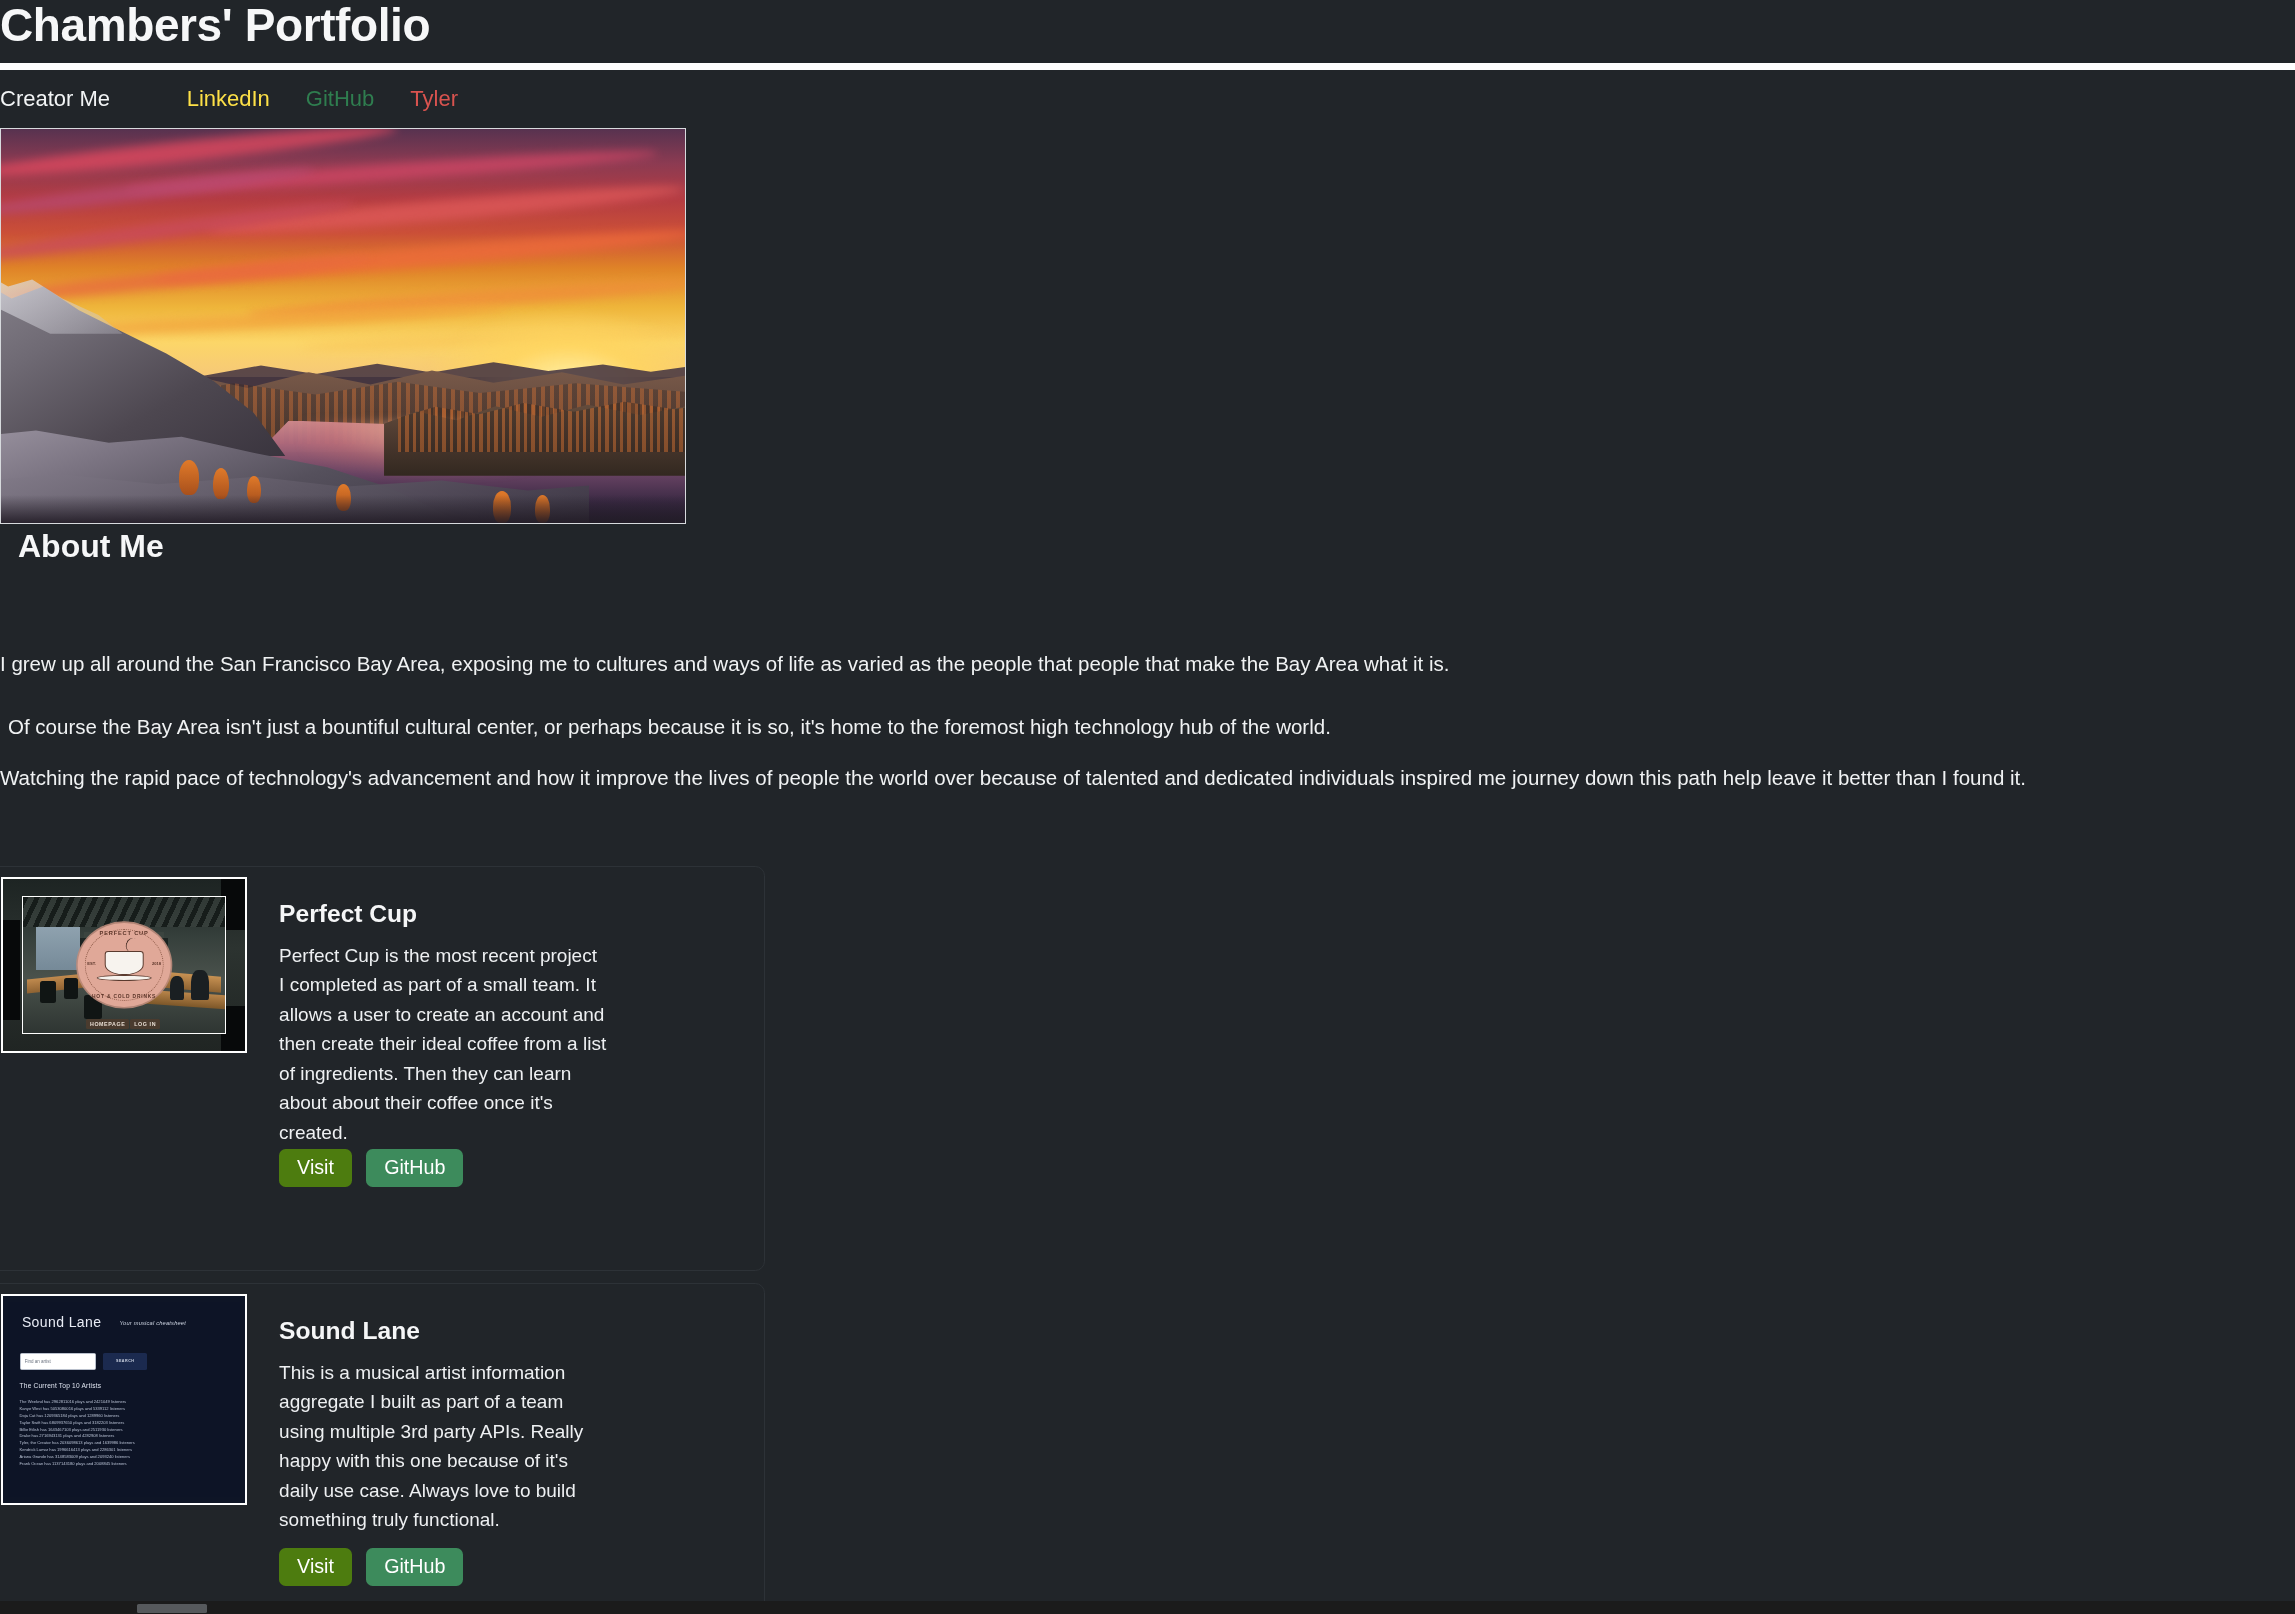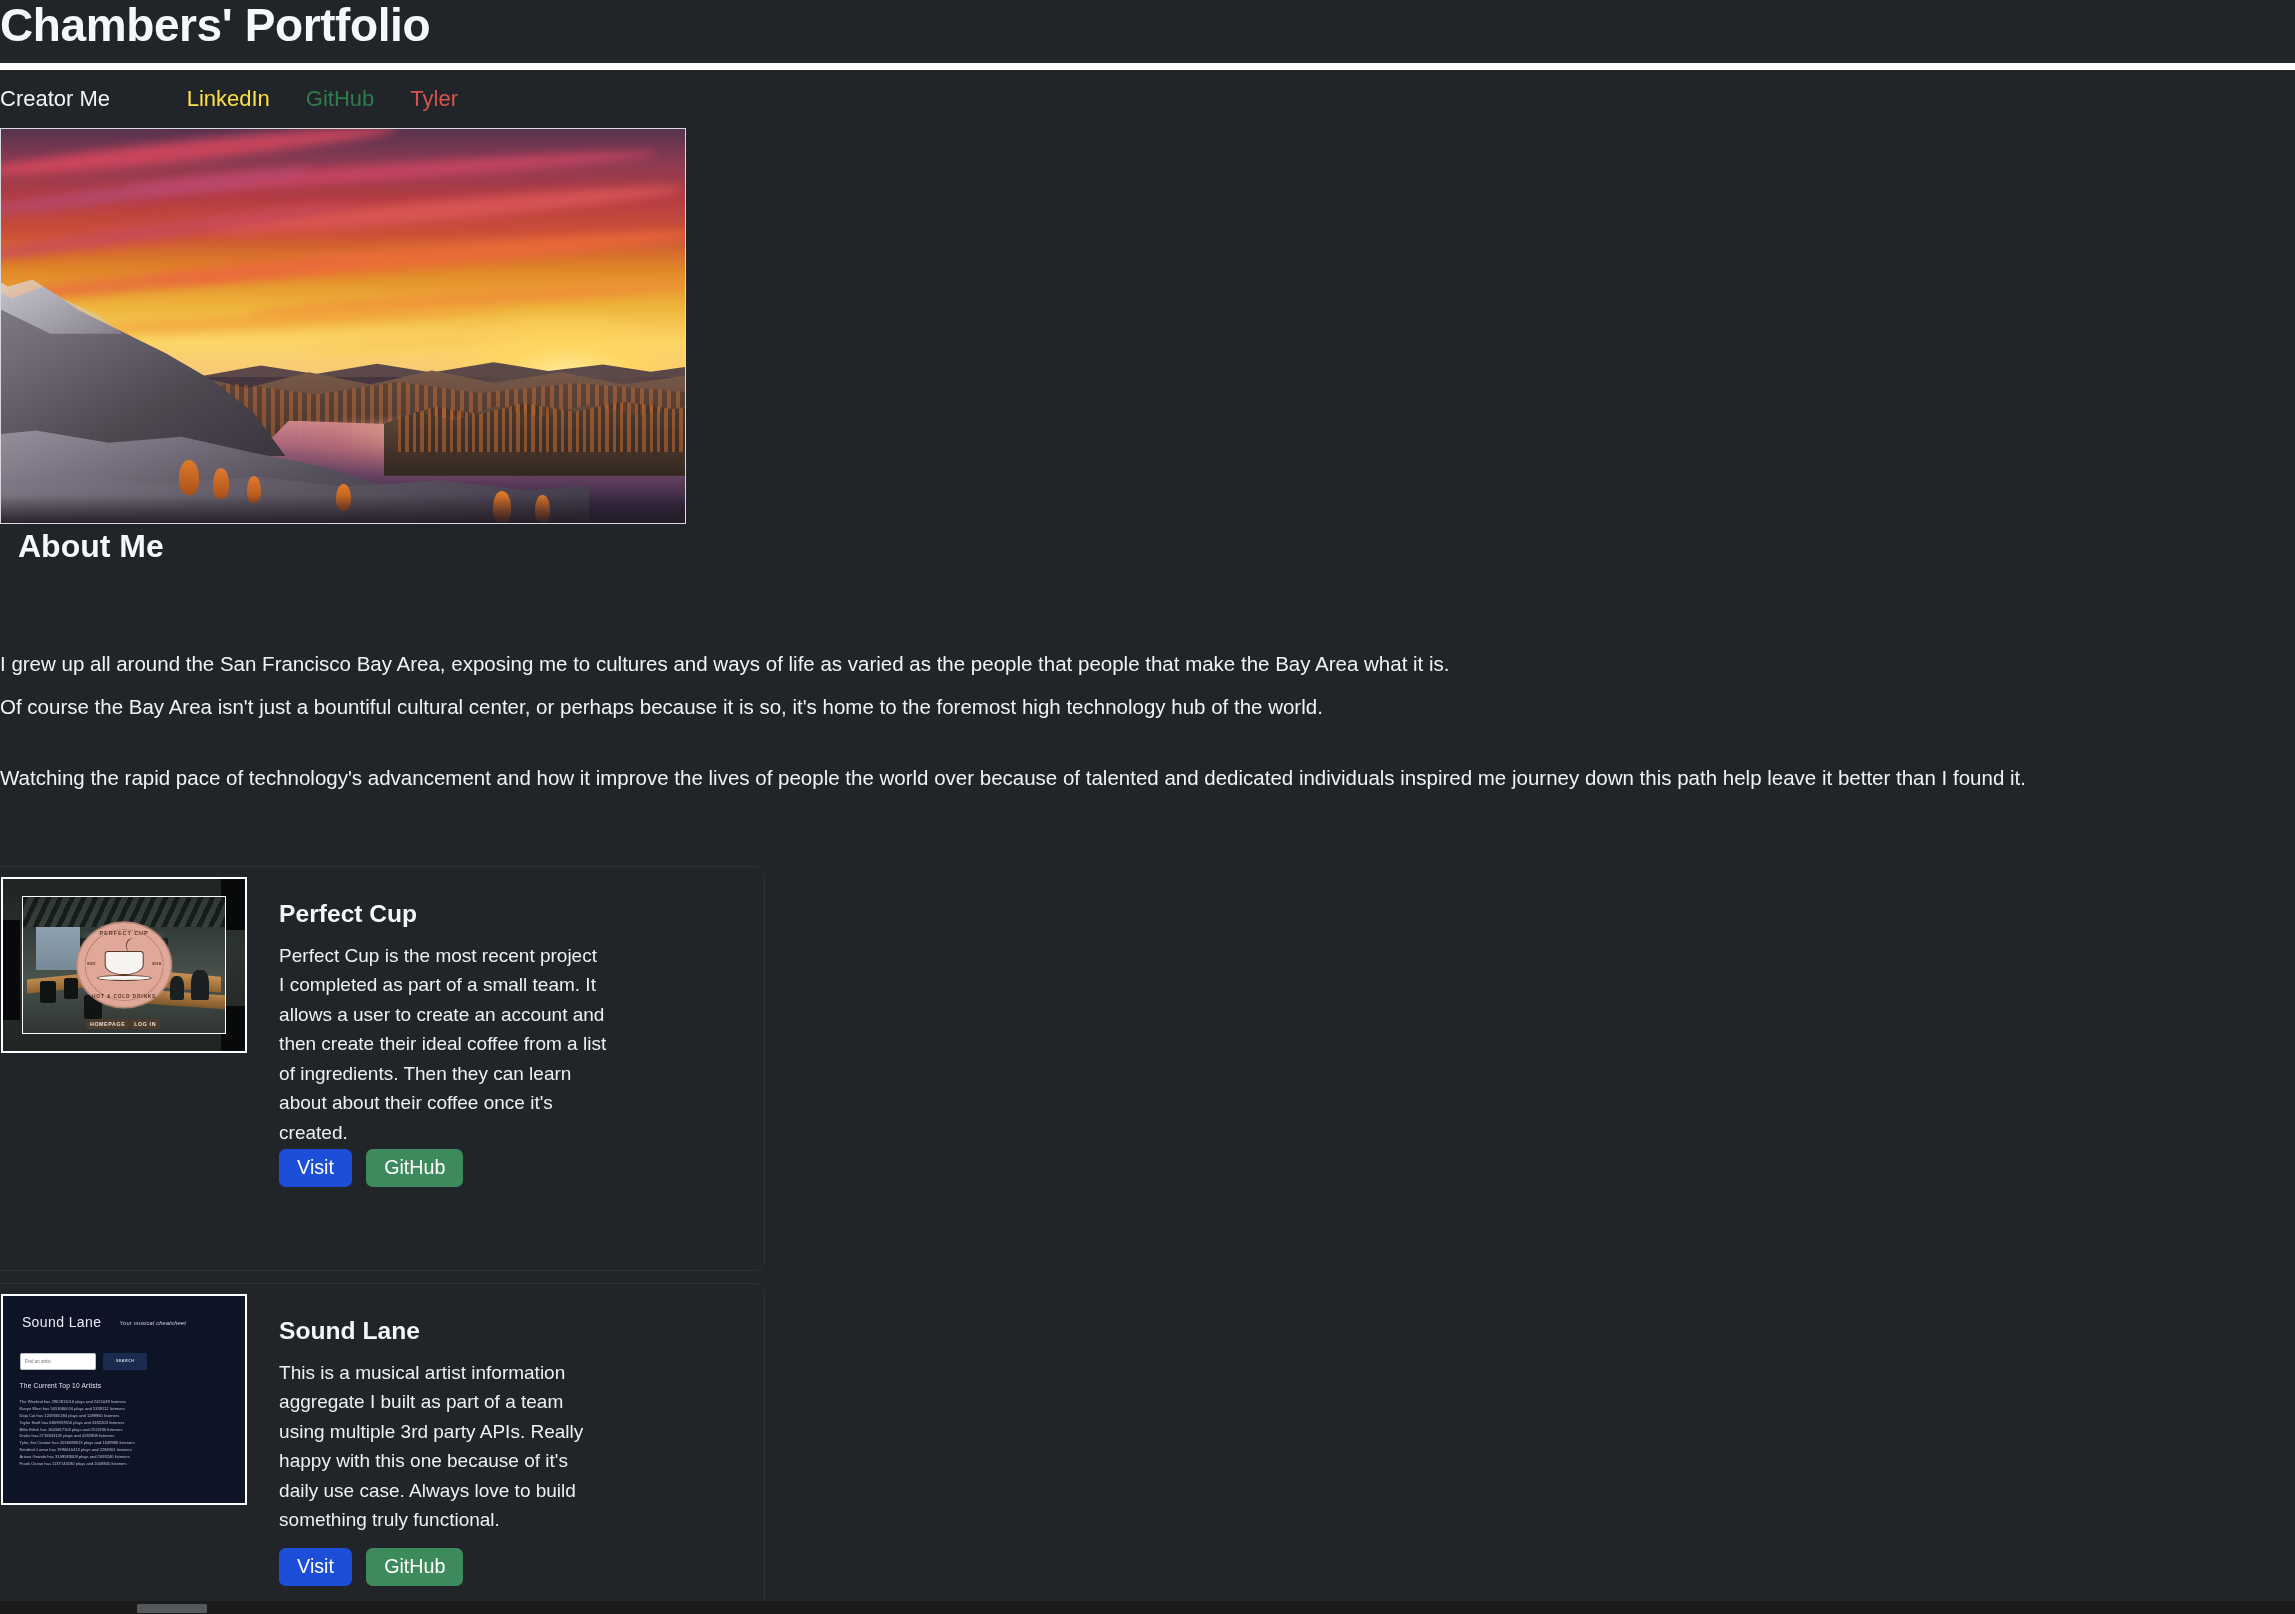--- a/index.html
+++ b/index.html
@@ -165,21 +165,21 @@
   .about-heading {
     position:absolute; left:4.9px; top:527px;
     font-size:32px; font-weight:700; color:#f6f7f8; line-height:1.2;margin-left:18px;
   }
   .about-p {
     position:absolute; left:4.9px;
     font-size:20.5px; color:#f0f2f3; line-height:1.5; white-space:nowrap;
   }
   .p1 { top:591px; }
   .p2 { top:649px; }
-  .p3 { top:692px; }
+  .p3 { top:712px;margin-left:8px; }
   .p4 { top:763px; }
   .p5 { top:821px; }
 
   
   .card {
     position:absolute; left:-28px; width:798px;
     border:0.8px solid #2d3237; border-radius:9.8px;
     background:#212529;
   }
   .card-1 { top:866px; height:405px; }
@@ -343,21 +343,21 @@
   .card-1 .card-btns { top:282px; }
   .card-2 .card-btns { top:264px; }
   .btn {
     display:inline-block; vertical-align:top;
     font-size:19.7px; color:#ffffff;
     padding:7.4px 18px; border-radius:6.6px;
     text-decoration:none; cursor:pointer;
     border:none;
     font-family:"Liberation Sans", sans-serif;
   }
-  .btn-visit { background:#1d4ed8; margin-right:10.6px; }
+  .btn-visit { background:#4d7c0f; margin-right:10.6px; }
   .btn-github { background:#3d8b5c; }
 
   
   .hscroll {
     position:absolute; left:0; top:1601px; width:2295px; height:13px;
     background:#1b1b1b;
   }
   .hscroll-thumb {
     position:absolute; left:137px; top:2.5px; width:70px; height:9px;
     background:#56595c; border-radius:1.6px;

